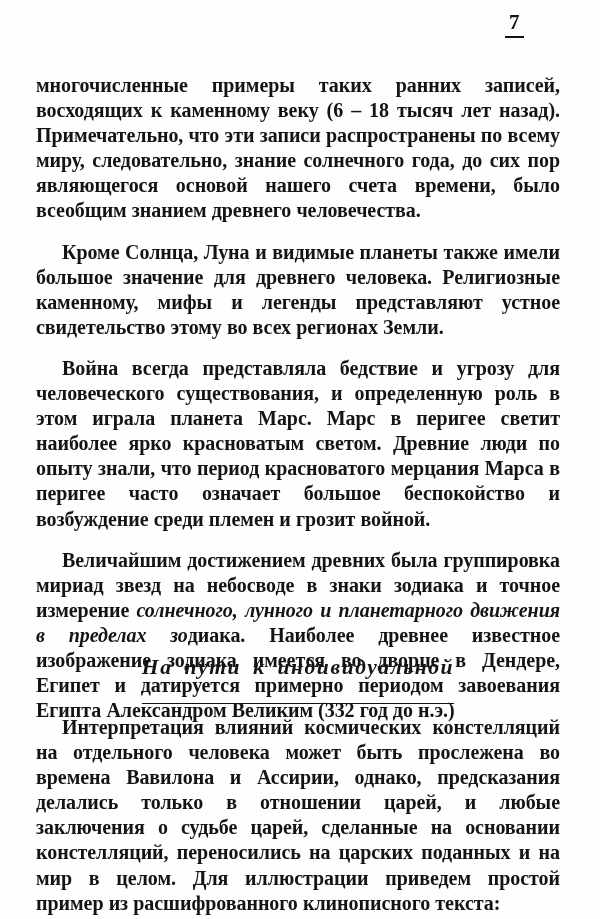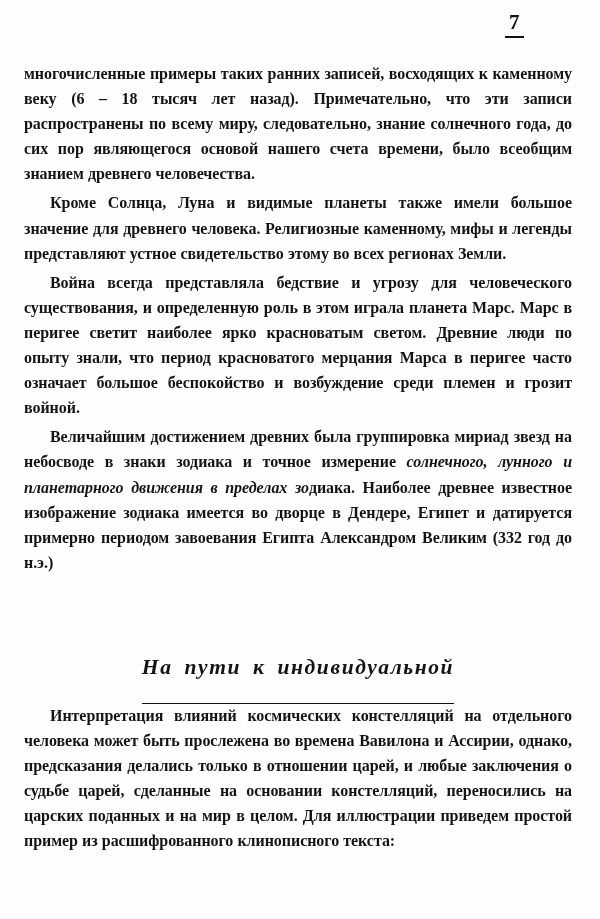--- a/index.html
+++ b/index.html
@@ -41,22 +41,22 @@
 
   
   .body-text {
     position: absolute;
     left: 20px;
     top: 57px;
     width: 556px;
   }
 
   p.para {
-    margin: 4px;
-    font-size: 16px;
+    margin: 16px;
+    font-size: 20px;
     line-height: 25.1px;
     text-align: justify;
     text-justify: inter-word;
     font-weight: 600;
     letter-spacing: -0.05px;
     word-spacing: 0.2px;
     -webkit-font-smoothing: antialiased;
   }
   p.para + p.para {
     margin-top: 0;

